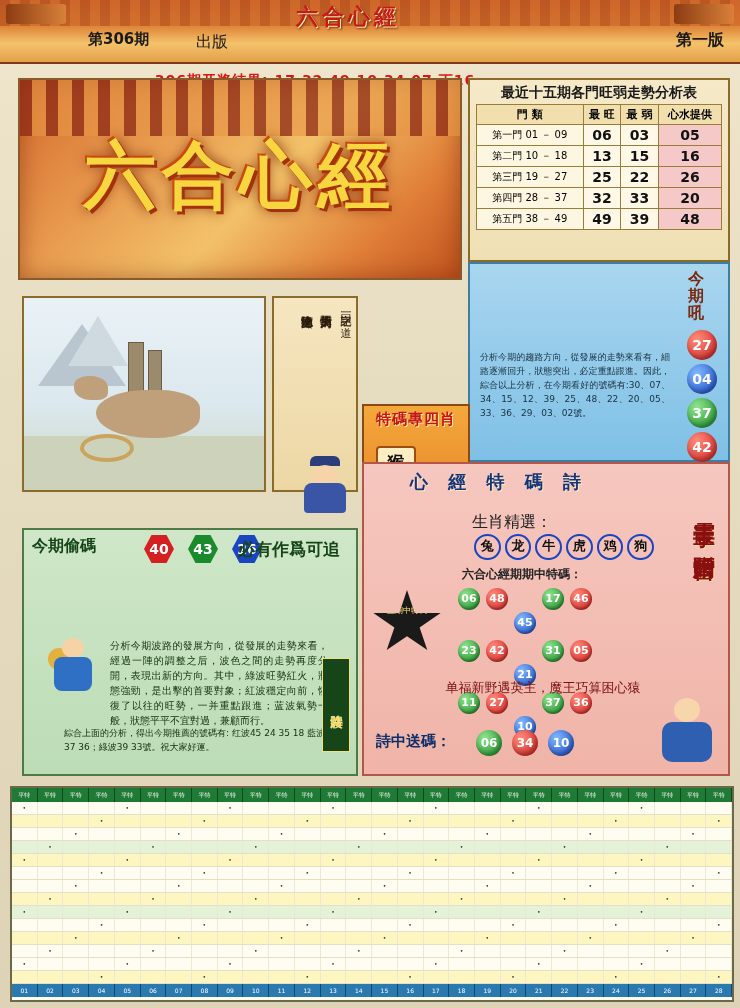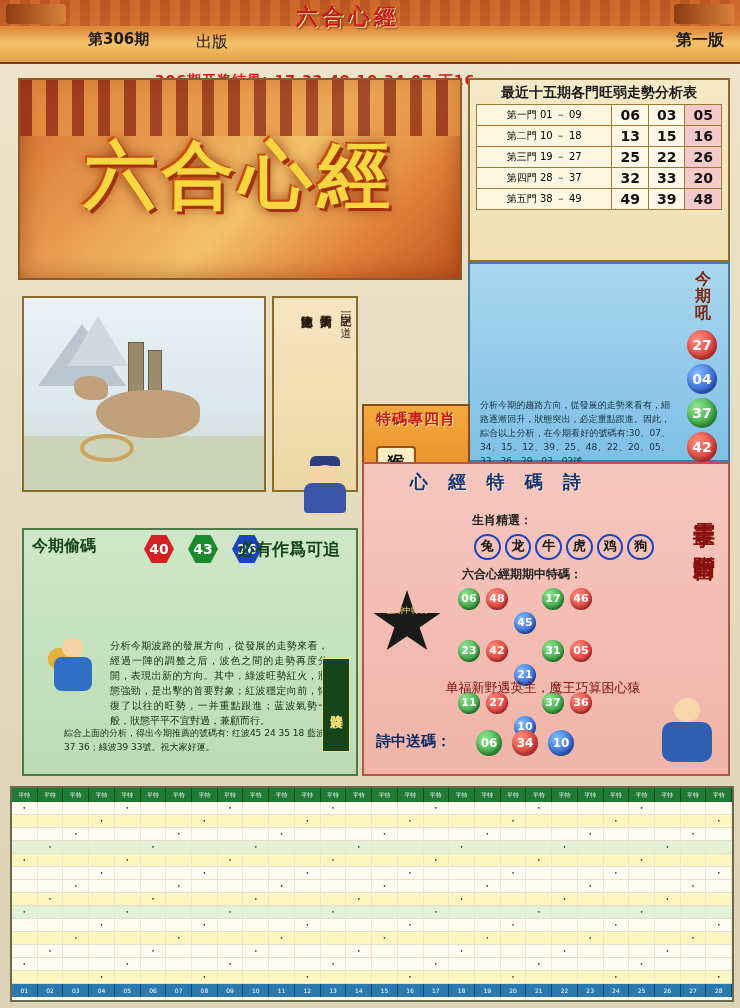--- a/index.html
+++ b/index.html
@@ -51,30 +51,30 @@
   table.grid th,table.grid td{border:1px solid #9a7b3a;text-align:center;padding:2px 0;}
   table.grid th{background:#f1dfae;font-weight:bold;}
   table.grid td.lbl{background:#fdf6e0;font-size:10px;}
   table.grid td.num{font-size:14px;font-weight:bold;color:#111;background:#fff8e6;}
   table.grid td.pink{background:#f6c9c9;}
 
   
   .bluepanel{position:absolute;left:468px;top:262px;width:258px;height:196px;
     background:linear-gradient(180deg,#a9d6ef,#7fc0e6);border:2px solid #3f7ea3;}
   .bluepanel .bp-title{position:absolute;right:10px;top:6px;font-size:16px;font-weight:bold;
-    color:#7a2a10;line-height:17px;text-align:center;width:30px;margin-left:12px;}
+    color:#7a2a10;line-height:17px;text-align:left;width:30px;margin-left:12px;}
   .bluepanel .balls{position:absolute;right:8px;top:62px;width:36px;}
   .ball{width:30px;height:30px;border-radius:50%;margin:4px auto;text-align:center;
     line-height:30px;font-size:14px;font-weight:bold;color:#fff;
     box-shadow:inset -2px -3px 5px rgba(0,0,0,.3);}
   .ball.red{background:radial-gradient(circle at 33% 30%,#ff8c7a,#d01c1c);}
   .ball.blue{background:radial-gradient(circle at 33% 30%,#7fb9ff,#1544c4);}
   .ball.green{background:radial-gradient(circle at 33% 30%,#8ee58e,#168a22);}
   .bluepanel .bp-text{position:absolute;left:10px;top:86px;width:190px;font-size:9px;
-    color:#18303f;line-height:14px;text-align:justify;margin-top:48px;}
+    color:#18303f;line-height:14px;text-align:justify;}
 
   
   .picpanel{position:absolute;left:22px;top:296px;width:240px;height:192px;
     background:#fff;border:2px solid #8a6b2a;overflow:hidden;}
   .sky{position:absolute;inset:0;background:linear-gradient(180deg,#eaf2f6 0%,#dbe8ee 55%,#cfd9c8 100%);}
   .mount{position:absolute;left:14px;top:26px;width:0;height:0;
     border-left:44px solid transparent;border-right:44px solid transparent;border-bottom:62px solid #b9c6cf;}
   .mount2{position:absolute;left:44px;top:18px;width:0;height:0;
     border-left:30px solid transparent;border-right:30px solid transparent;border-bottom:50px solid #cfd9e0;}
   .ground{position:absolute;left:0;bottom:0;width:240px;height:54px;background:#cdd3bb;}
@@ -129,21 +129,21 @@
   .boy-sack{position:absolute;left:-2px;top:10px;width:22px;height:22px;background:#e2b23c;border-radius:50%;}
   .gp-vtag{position:absolute;right:6px;top:128px;width:26px;height:92px;background:#17451a;color:#f6e07a;
     writing-mode:vertical-rl;text-orientation:upright;font-size:13px;text-align:center;line-height:26px;
     border:1px solid #f6e07a;}
 
   
   .pinkpanel{position:absolute;left:362px;top:462px;width:364px;height:310px;
     background:linear-gradient(180deg,#f6c7bf,#f0b4a8);border:2px solid #b4564a;}
   .pp-title{position:absolute;left:10px;top:6px;width:250px;text-align:center;font-size:18px;font-weight:bold;
     color:#14347a;letter-spacing:7px;text-shadow:1px 1px 0 #ffe9c0;}
-  .pp-sub{position:absolute;left:108px;top:48px;font-size:12px;font-weight:bold;color:#222;}
+  .pp-sub{position:absolute;left:108px;top:48px;font-size:16px;font-weight:normal;color:#222;}
   .pp-zodiacs{position:absolute;left:110px;top:70px;width:180px;display:flex;gap:4px;}
   .zring{width:26px;height:22px;border:2px solid #1a44c0;border-radius:50%;text-align:center;line-height:20px;
     font-size:13px;font-weight:bold;color:#111;font-family:"DejaVu Serif","Liberation Serif",serif;}
   .pp-sub2{position:absolute;left:98px;top:102px;font-size:12px;font-weight:bold;color:#222;}
   .pp-rows{position:absolute;left:94px;top:124px;width:190px;}
   .pp-row{display:flex;gap:6px;margin-bottom:6px;}
   .smallball{width:22px;height:22px;border-radius:50%;text-align:center;line-height:22px;font-size:11px;
     font-weight:bold;color:#fff;box-shadow:inset -1px -2px 3px rgba(0,0,0,.35);}
   .sb-red{background:radial-gradient(circle at 33% 30%,#ff8b7b,#cf1b1b);}
   .sb-blue{background:radial-gradient(circle at 33% 30%,#84bcff,#1240c0);margin-top:24px;}
@@ -194,20 +194,26 @@
 
   <div class="logobox">
     <div class="pillars"></div>
     <div class="logotext">六合心經</div>
   </div>
 
   <div class="tablepanel">
     <div class="ttl">最近十五期各門旺弱走勢分析表</div>
     <table class="grid">
       <tbody>
+          <tr>
+        <th>門 類</th>
+        <th>最 旺</th>
+        <th>最 弱</th>
+        <th>心水提供</th>
+      </tr>
       <tr>
         <td class="lbl">第一門 01 － 09</td>
         <td class="num">06</td>
         <td class="num">03</td>
         <td class="num pink">05</td>
       </tr>
       <tr>
         <td class="lbl">第二門 10 － 18</td>
         <td class="num">13</td>
         <td class="num">15</td>

